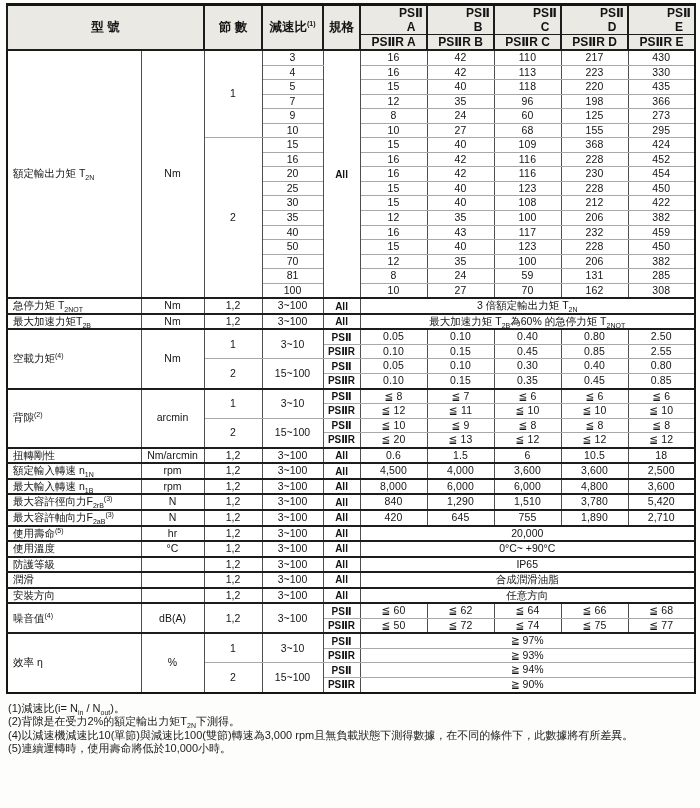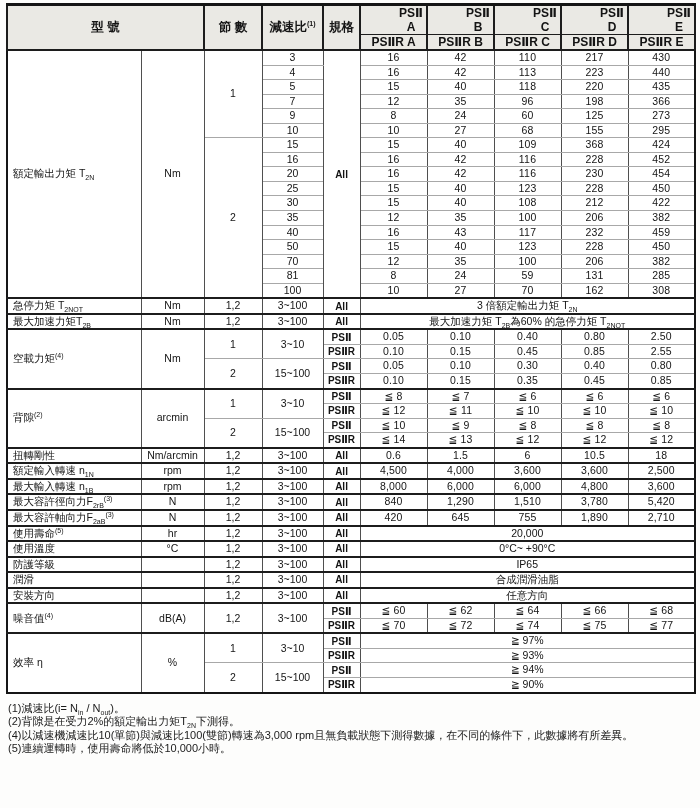--- a/index.html
+++ b/index.html
@@ -105,21 +105,21 @@
           <td class="val">110</td>
           <td class="val">217</td>
           <td class="val">430</td>
         </tr>
         <tr>
           <td>4</td>
           <td class="val">16</td>
           <td class="val">42</td>
           <td class="val">113</td>
           <td class="val">223</td>
-          <td class="val">440</td>
+          <td class="val">330</td>
         </tr>
         <tr>
           <td>5</td>
           <td class="val">15</td>
           <td class="val">40</td>
           <td class="val">118</td>
           <td class="val">220</td>
           <td class="val">435</td>
         </tr>
         <tr>
@@ -314,21 +314,21 @@
           <td rowspan="2" class="grp">15~100</td>
           <td class="spec-cell grp">PSⅡ</td>
           <td class="val grp">≦ 10</td>
           <td class="val grp">≦ 9</td>
           <td class="val grp">≦ 8</td>
           <td class="val grp">≦ 8</td>
           <td class="val grp">≦ 8</td>
         </tr>
         <tr>
           <td class="spec-cell">PSⅡR</td>
-          <td class="val">≦ 14</td>
+          <td class="val">≦ 20</td>
           <td class="val">≦ 13</td>
           <td class="val">≦ 12</td>
           <td class="val">≦ 12</td>
           <td class="val">≦ 12</td>
         </tr>
         <tr class="sec">
           <td class="lbl">扭轉剛性</td>
           <td>Nm/arcmin</td>
           <td>1,2</td>
           <td>3~100</td>
@@ -434,21 +434,21 @@
           <td rowspan="2">3~100</td>
           <td class="spec-cell">PSⅡ</td>
           <td class="val">≦ 60</td>
           <td class="val">≦ 62</td>
           <td class="val">≦ 64</td>
           <td class="val">≦ 66</td>
           <td class="val">≦ 68</td>
         </tr>
         <tr>
           <td class="spec-cell">PSⅡR</td>
-          <td class="val">≦ 70</td>
+          <td class="val">≦ 50</td>
           <td class="val">≦ 72</td>
           <td class="val">≦ 74</td>
           <td class="val">≦ 75</td>
           <td class="val">≦ 77</td>
         </tr>
         <tr class="sec">
           <td rowspan="4" class="lbl">效率 η</td>
           <td rowspan="4">%</td>
           <td rowspan="2">1</td>
           <td rowspan="2">3~10</td>

